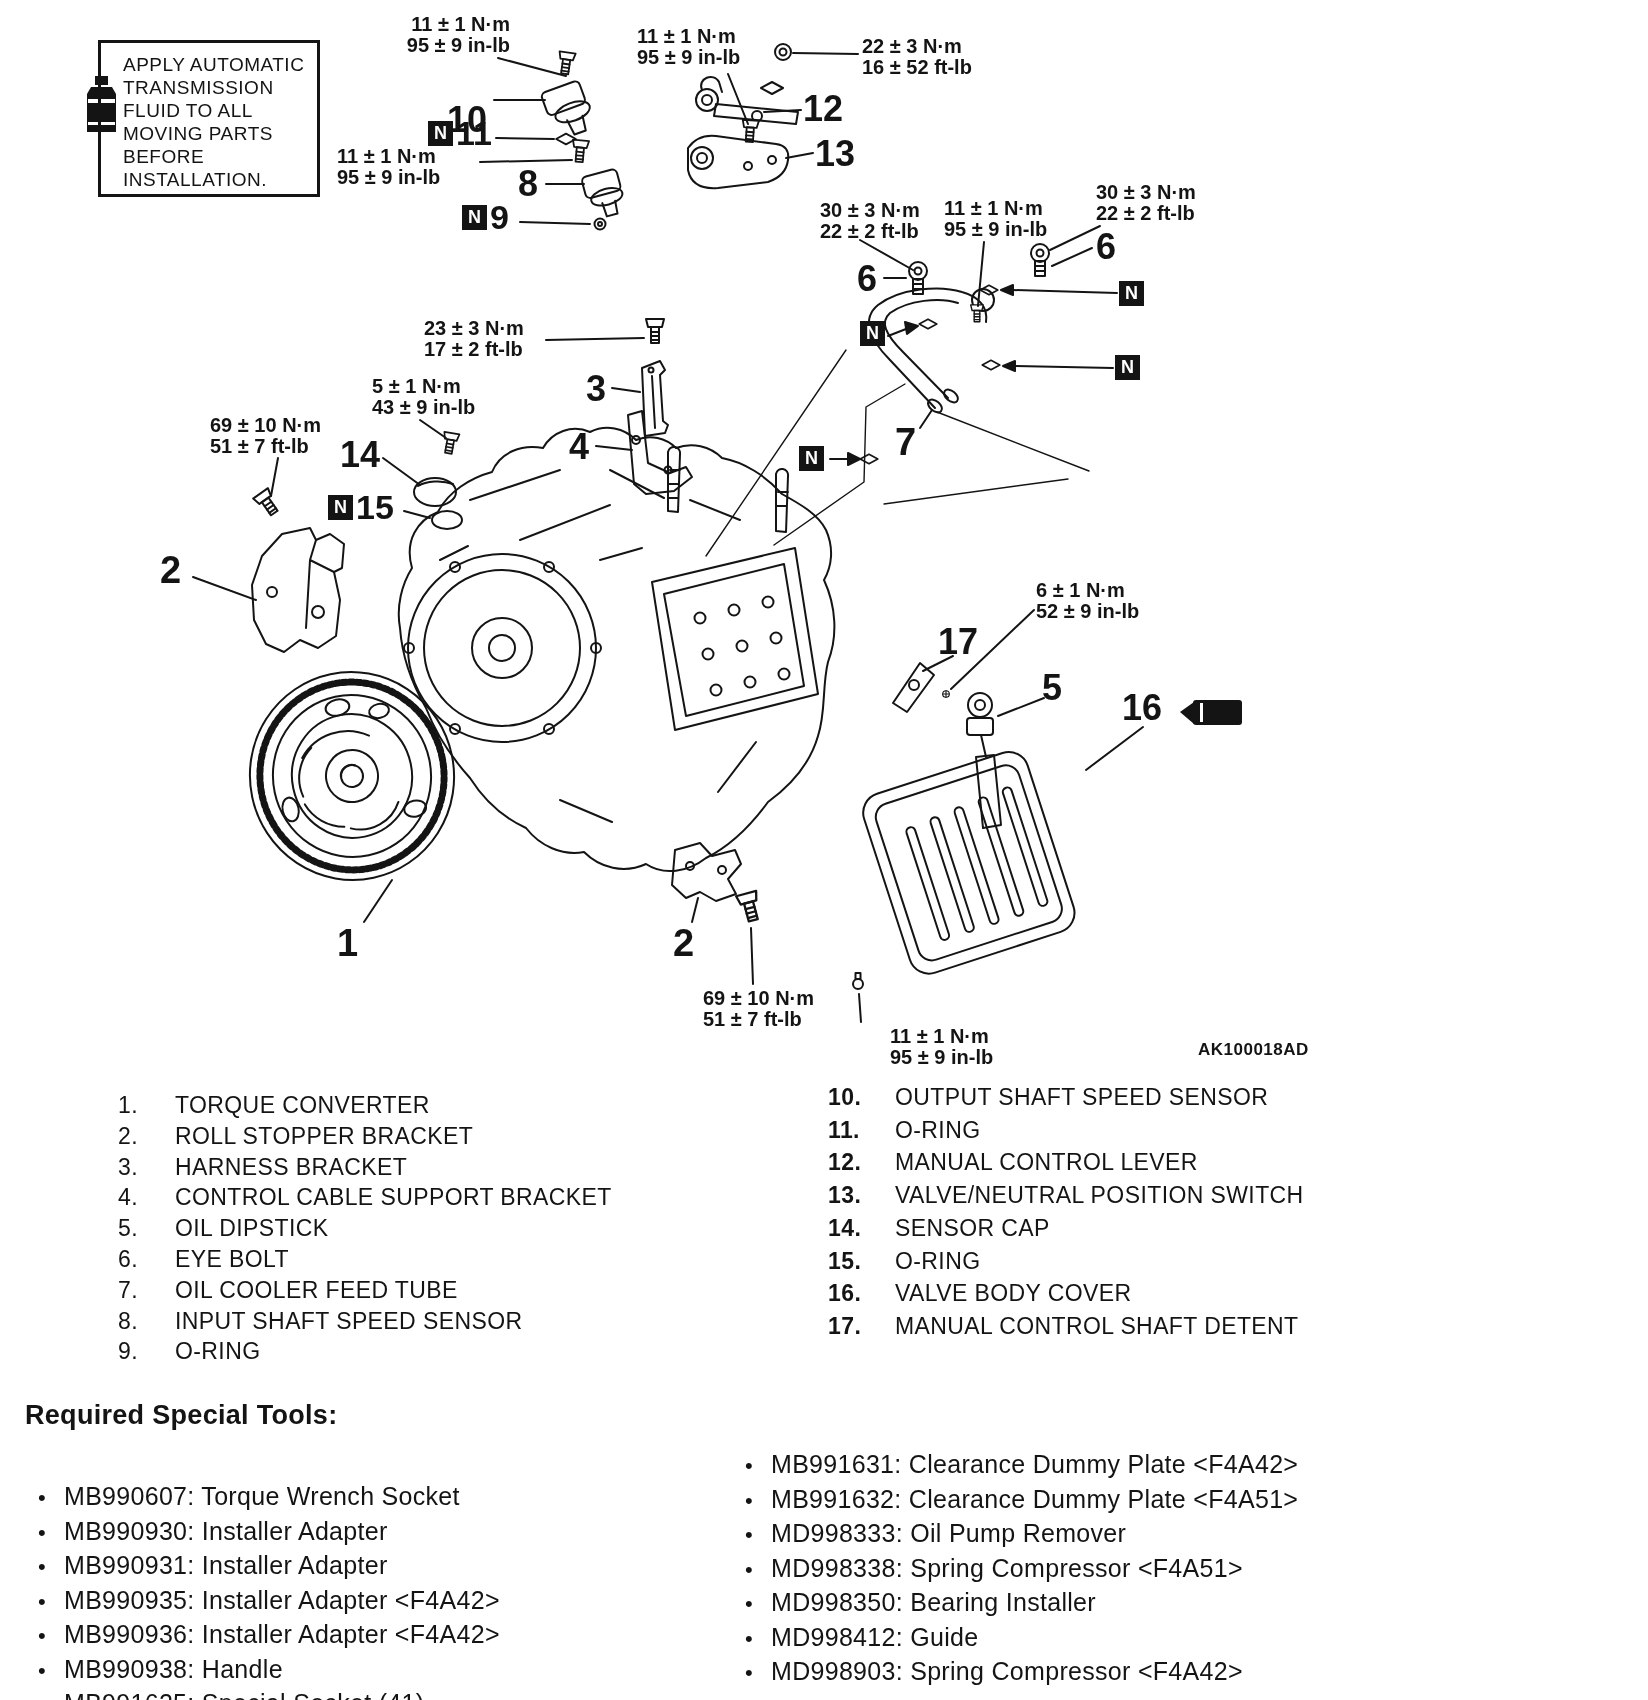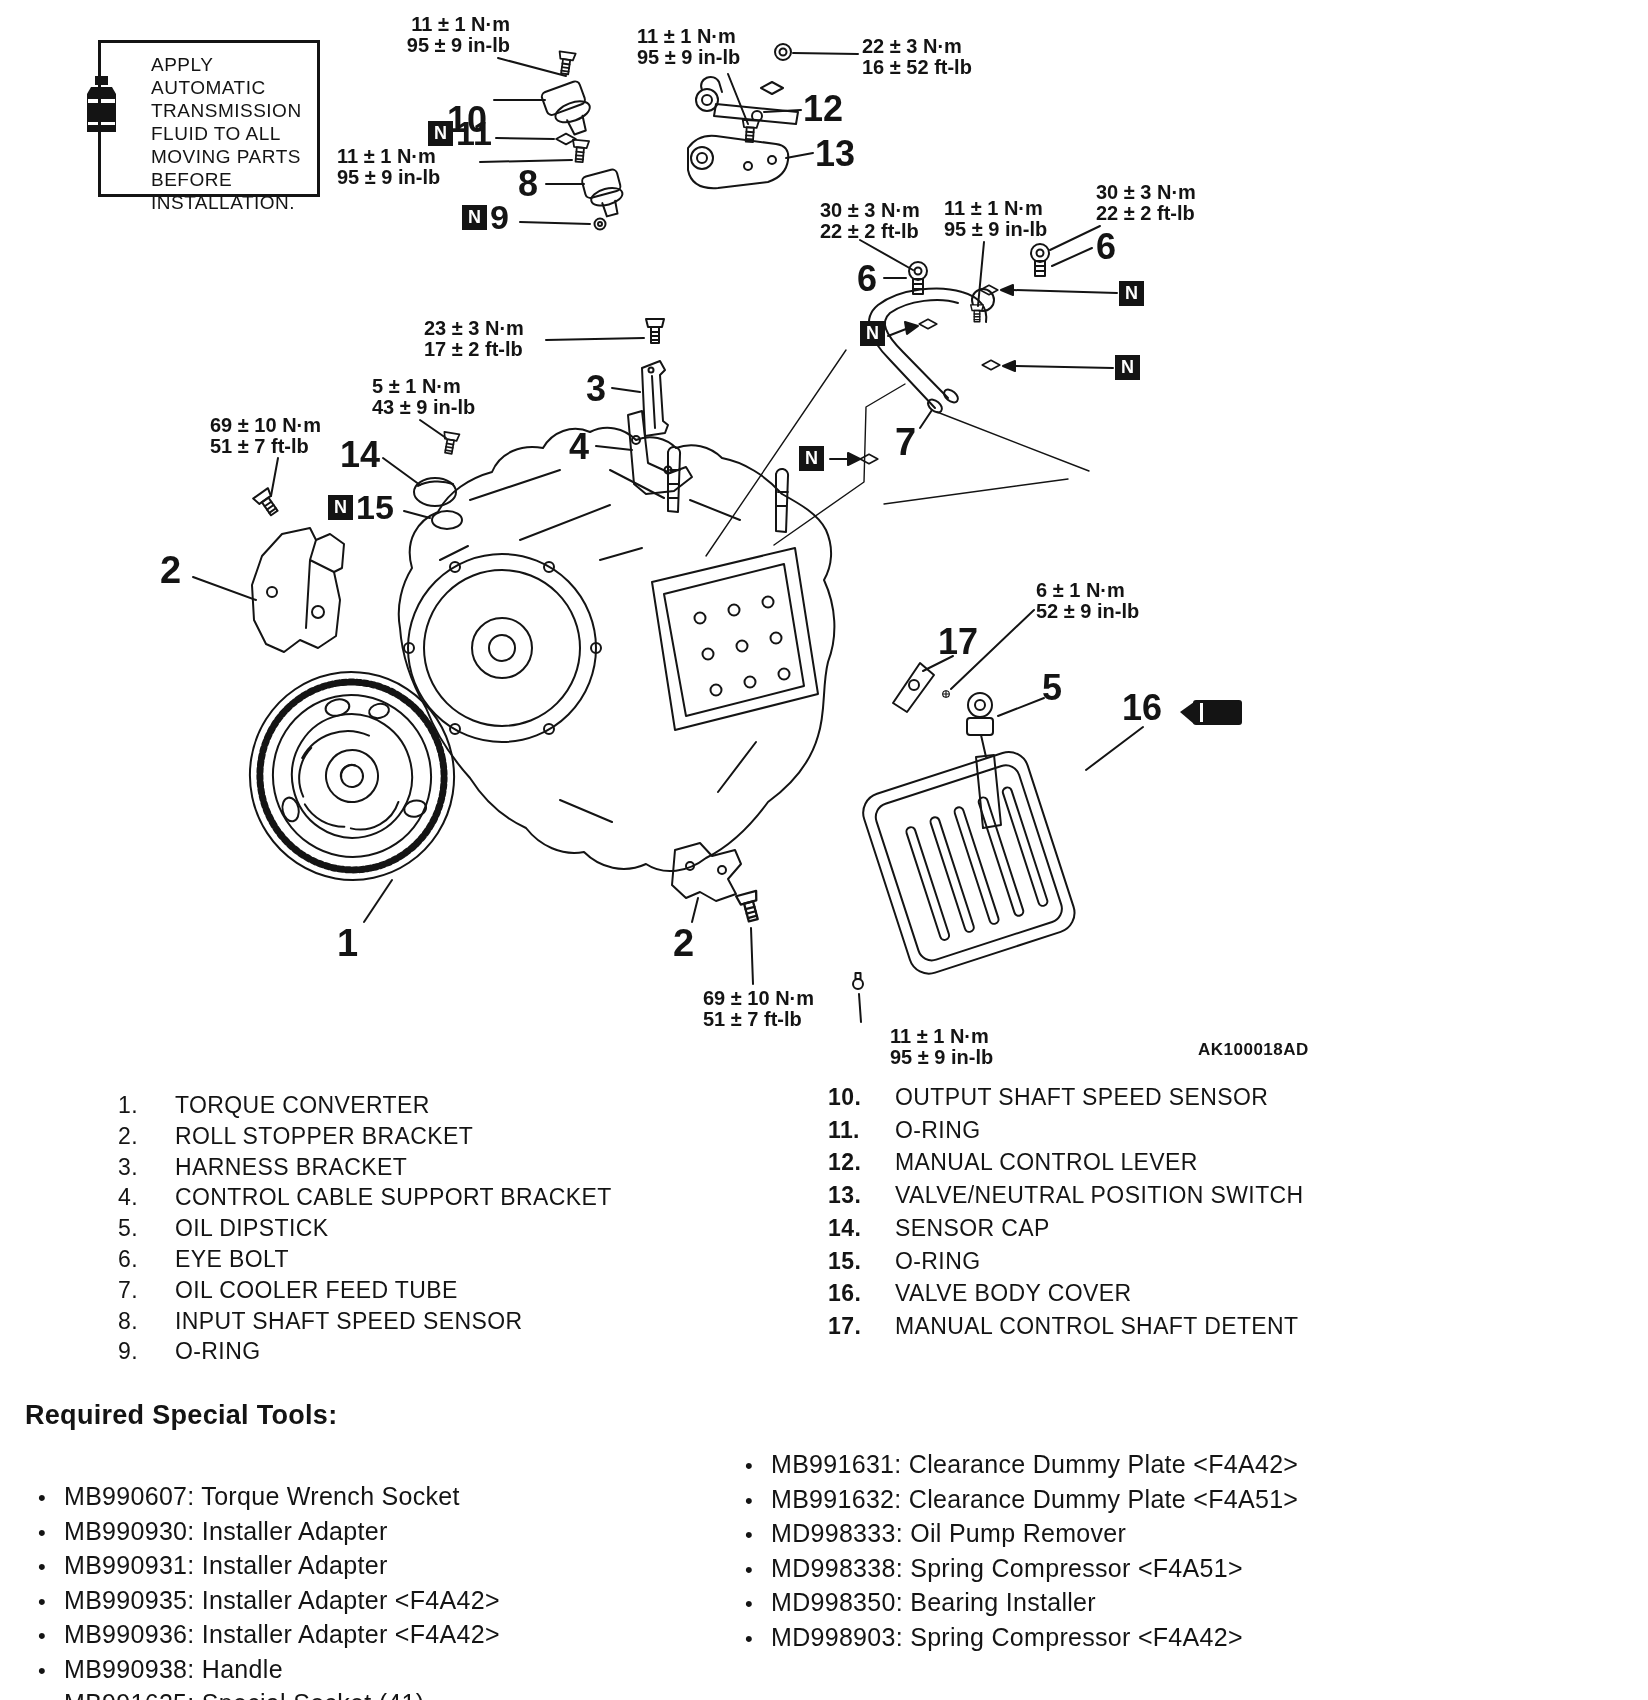--- a/index.html
+++ b/index.html
@@ -298,21 +298,21 @@
     <path d="M1117,293 L1013,290"></path>
         <path d="M1013,285 L1001,290 L1013,295 Z" fill="#141414"></path>
     <use href="#g-diamond" transform="translate(989,290) scale(0.8)"></use>
     <path d="M1113,368 L1015,366"></path>
         <path d="M1015,361 L1003,366 L1015,371 Z" fill="#141414"></path>
     <use href="#g-diamond" transform="translate(991,365) scale(0.8)"></use>
   </g>
 </svg>
 
 <div class="note">
-  <div class="note-text" style="white-space:pre-line;margin-left:28px;">APPLY AUTOMATIC
+  <div class="note-text" style="white-space:pre-line;">APPLY AUTOMATIC
 TRANSMISSION
 FLUID TO ALL
 MOVING PARTS
 BEFORE
 INSTALLATION.</div>
 </div>
 
 <div class="tq r" style="left:405px;top:14px;width:105px;">11 ± 1 N·m
 95 ± 9 in-lb</div>
 <div class="tq" style="left:637px;top:26px;">11 ± 1 N·m
@@ -408,16 +408,17 @@
   <div class="trow"><span class="bullet">•</span><span>MB990936: Installer Adapter &lt;F4A42&gt;</span></div>
   <div class="trow"><span class="bullet">•</span><span>MB990938: Handle</span></div>
   <div class="trow"><span class="bullet">•</span><span>MB991625: Special Socket (41)</span></div>
 </div>
 <div class="tcol" style="left:745px;top:1448px;">
   <div class="trow"><span class="bullet">•</span><span>MB991631: Clearance Dummy Plate &lt;F4A42&gt;</span></div>
   <div class="trow"><span class="bullet">•</span><span>MB991632: Clearance Dummy Plate &lt;F4A51&gt;</span></div>
   <div class="trow"><span class="bullet">•</span><span>MD998333: Oil Pump Remover</span></div>
   <div class="trow"><span class="bullet">•</span><span>MD998338: Spring Compressor &lt;F4A51&gt;</span></div>
   <div class="trow"><span class="bullet">•</span><span>MD998350: Bearing Installer</span></div>
+  <div class="trow"><span class="bullet">•</span><span>MD998412: Guide</span></div>
   <div class="trow"><span class="bullet">•</span><span>MD998903: Spring Compressor &lt;F4A42&gt;</span></div>
 </div>
 
 </div>
 
 </body></html>

